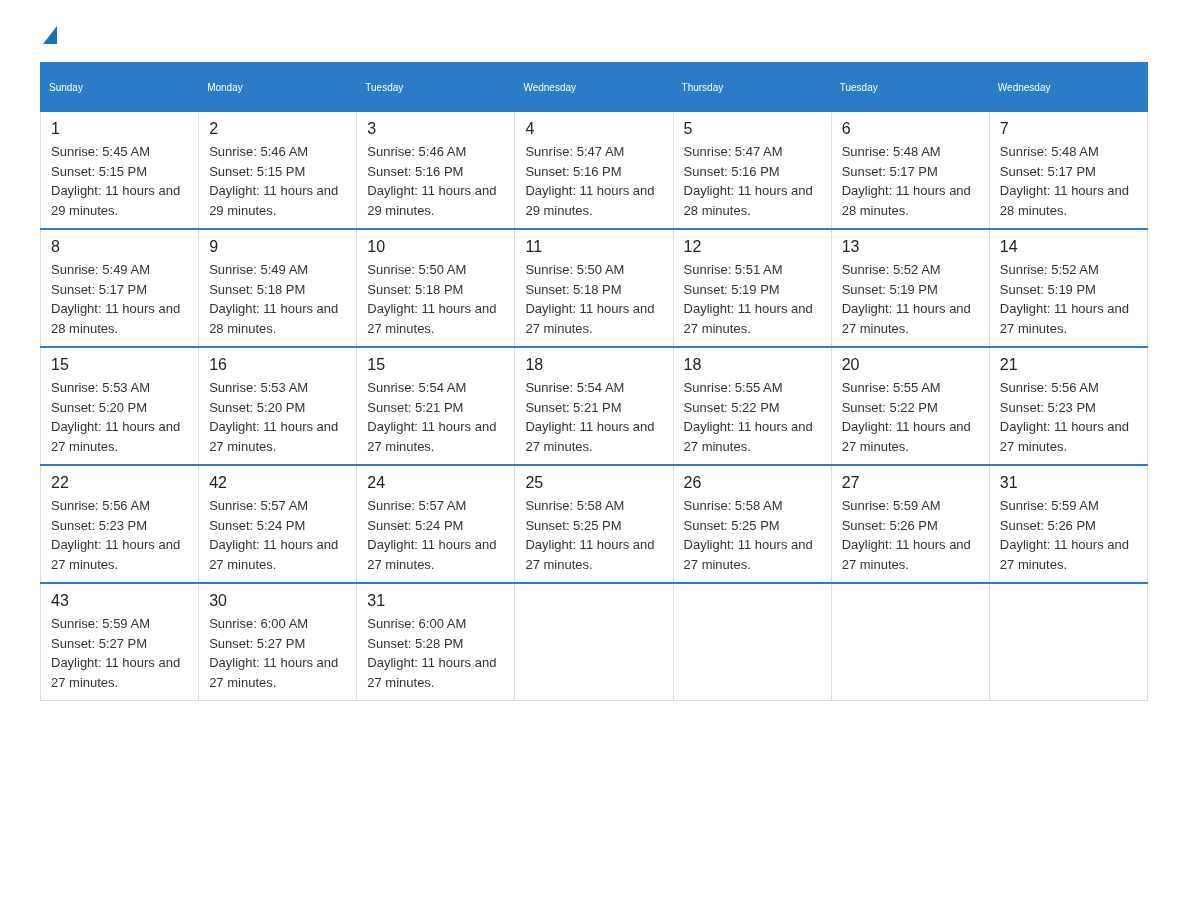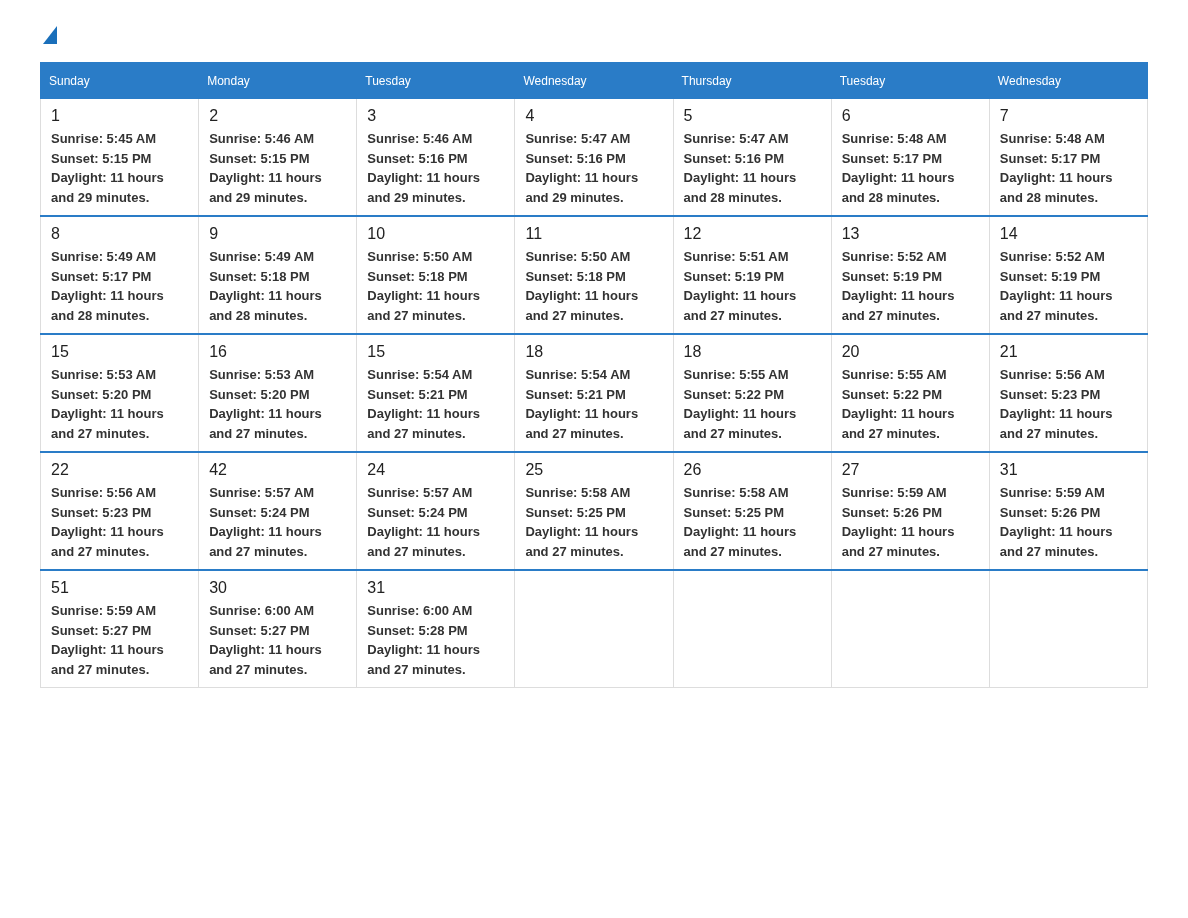--- a/index.html
+++ b/index.html
@@ -62,23 +62,23 @@
       margin-top: 4px;
     }
     .calendar-table {
       width: 100%;
       border-collapse: collapse;
       border: 1px solid #ccc;
     }
     .calendar-table th {
       background-color: #2a7cc7;
       color: #fff;
-      padding: 10px 8px;
+      padding: 18px 8px;
       text-align: left;
-      font-size: 12px;
+      font-size: 10px;
       font-weight: normal;
       border: 1px solid #2a7cc7;
     }
     .calendar-table td {
       vertical-align: top;
       padding: 8px 10px;
       border: 1px solid #ddd;
       font-size: 13px;
       color: #333;
       width: 14.28%;
@@ -88,21 +88,20 @@
       font-size: 16px;
       font-weight: normal;
       color: #222;
       display: block;
       margin-bottom: 4px;
     }
     .day-info {
       font-size: 13px;
       line-height: 1.5;
       color: #333;
-      font-weight: bold;
     }
     .calendar-table tr {
       border-top: 2px solid #2a7cc7;
     }
     .calendar-table tbody tr:first-child {
       border-top: none;
     }
     .empty-cell {
       background: #fff;
     }
@@ -364,21 +363,21 @@
         <span class="day-number">31</span>
         <div class="day-info">
           <span>Sunrise: 5:59 AM</span><br>
           <span>Sunset: 5:26 PM</span><br>
           <span>Daylight: 11 hours and 27 minutes.</span>
         </div>
       </td>
       </tr>
       <tr>
         <td>
-        <span class="day-number">51</span>
+        <span class="day-number">43</span>
         <div class="day-info">
           <span>Sunrise: 5:59 AM</span><br>
           <span>Sunset: 5:27 PM</span><br>
           <span>Daylight: 11 hours and 27 minutes.</span>
         </div>
       </td>
         <td>
         <span class="day-number">30</span>
         <div class="day-info">
           <span>Sunrise: 6:00 AM</span><br>

